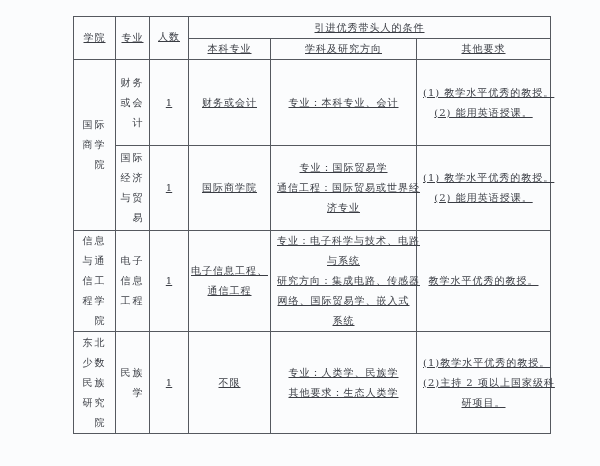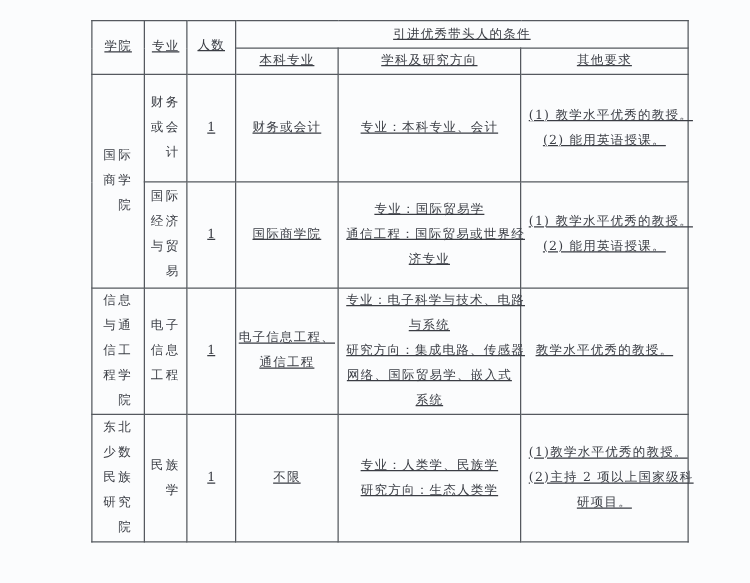--- a/index.html
+++ b/index.html
@@ -137,21 +137,21 @@
       </td>
     </tr>
 
     <tr class="r4">
       <td><span class="vtext">东北少数民族研究院</span></td>
       <td class="vcol-inner"><span class="vtext">民族学</span></td>
       <td><span>1</span></td>
       <td><span class="spaced">不限</span></td>
       <td>
         <span class="line spaced">专业：人类学、民族学</span>
-        <span class="line spaced">研究方向：生态人类学</span>
+        <span class="line spaced">其他要求：生态人类学</span>
       </td>
       <td class="left">
         <span class="line spaced">(1)教学水平优秀的教授。</span>
         <span class="line spaced">(2)主持 2 项以上国家级科</span>
         <span class="line spaced">研项目。</span>
       </td>
     </tr>
   </tbody>
     </table>
 </div>

